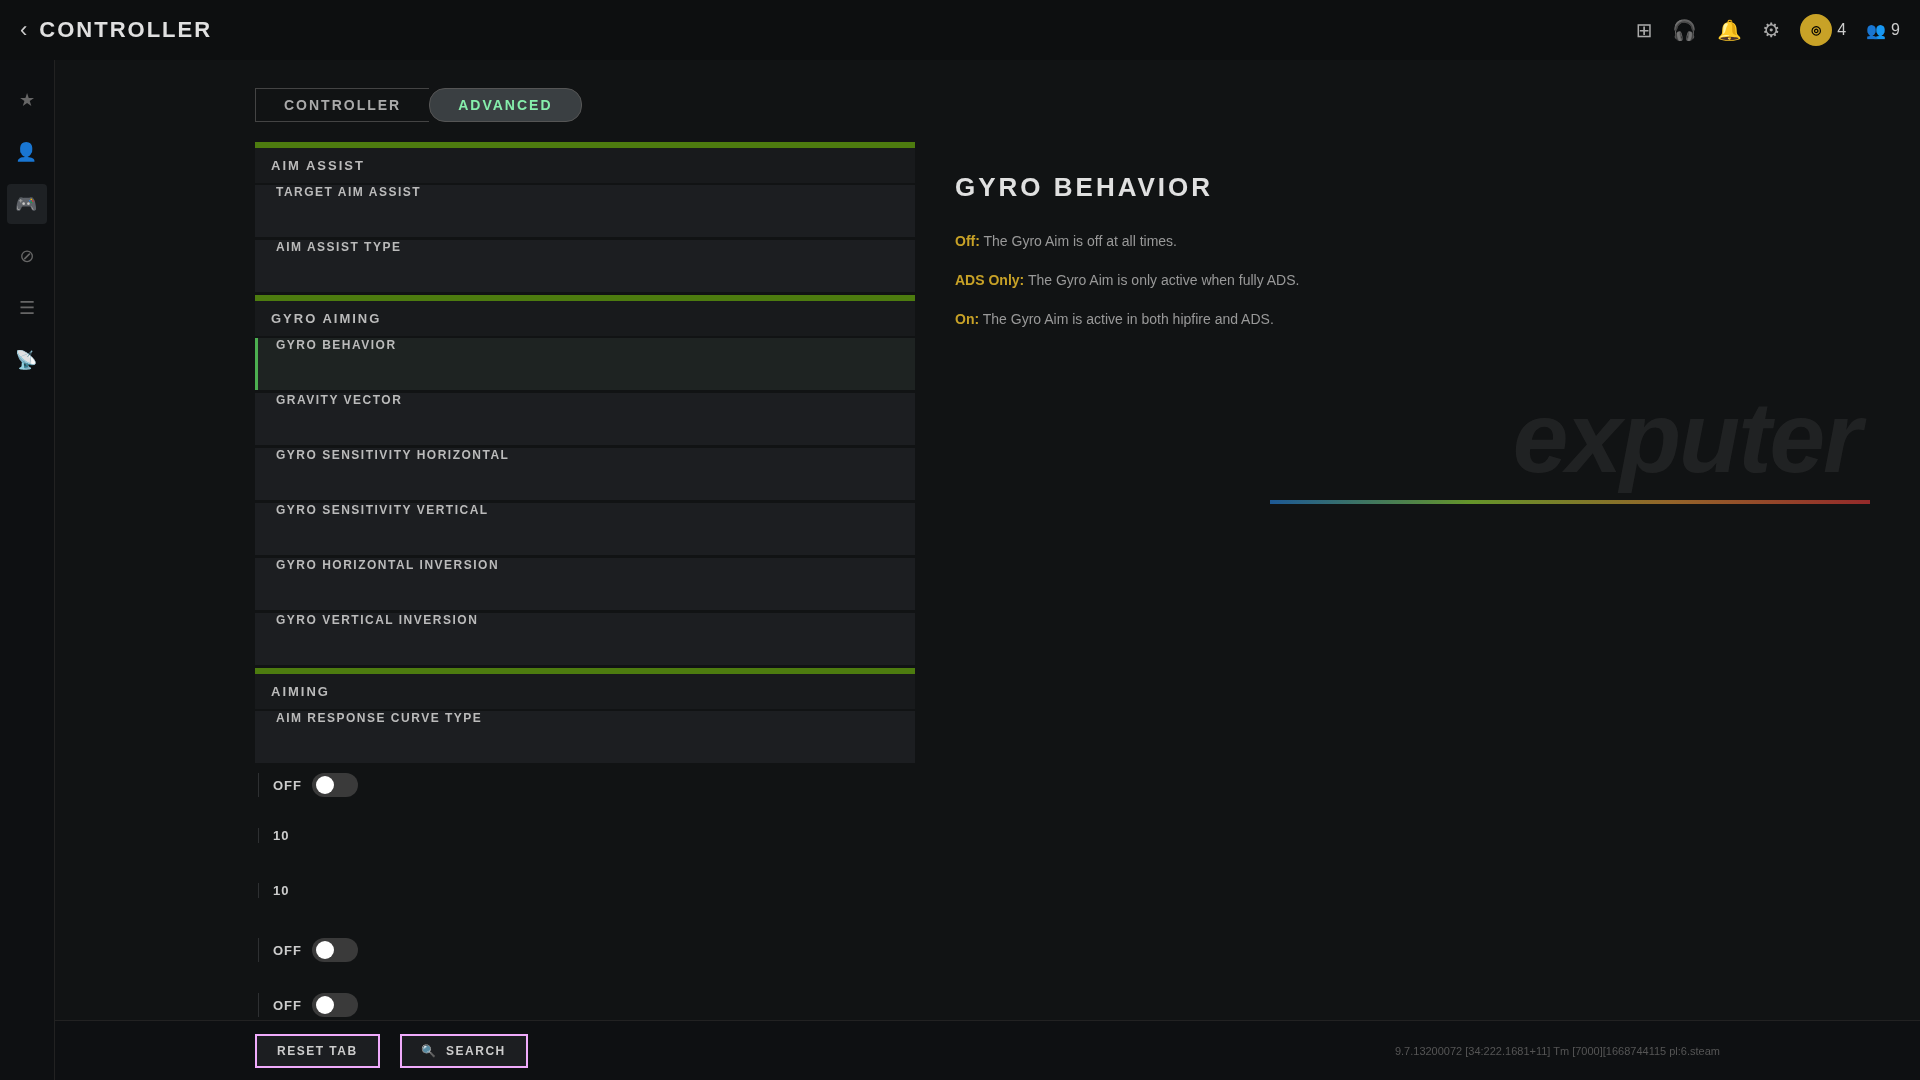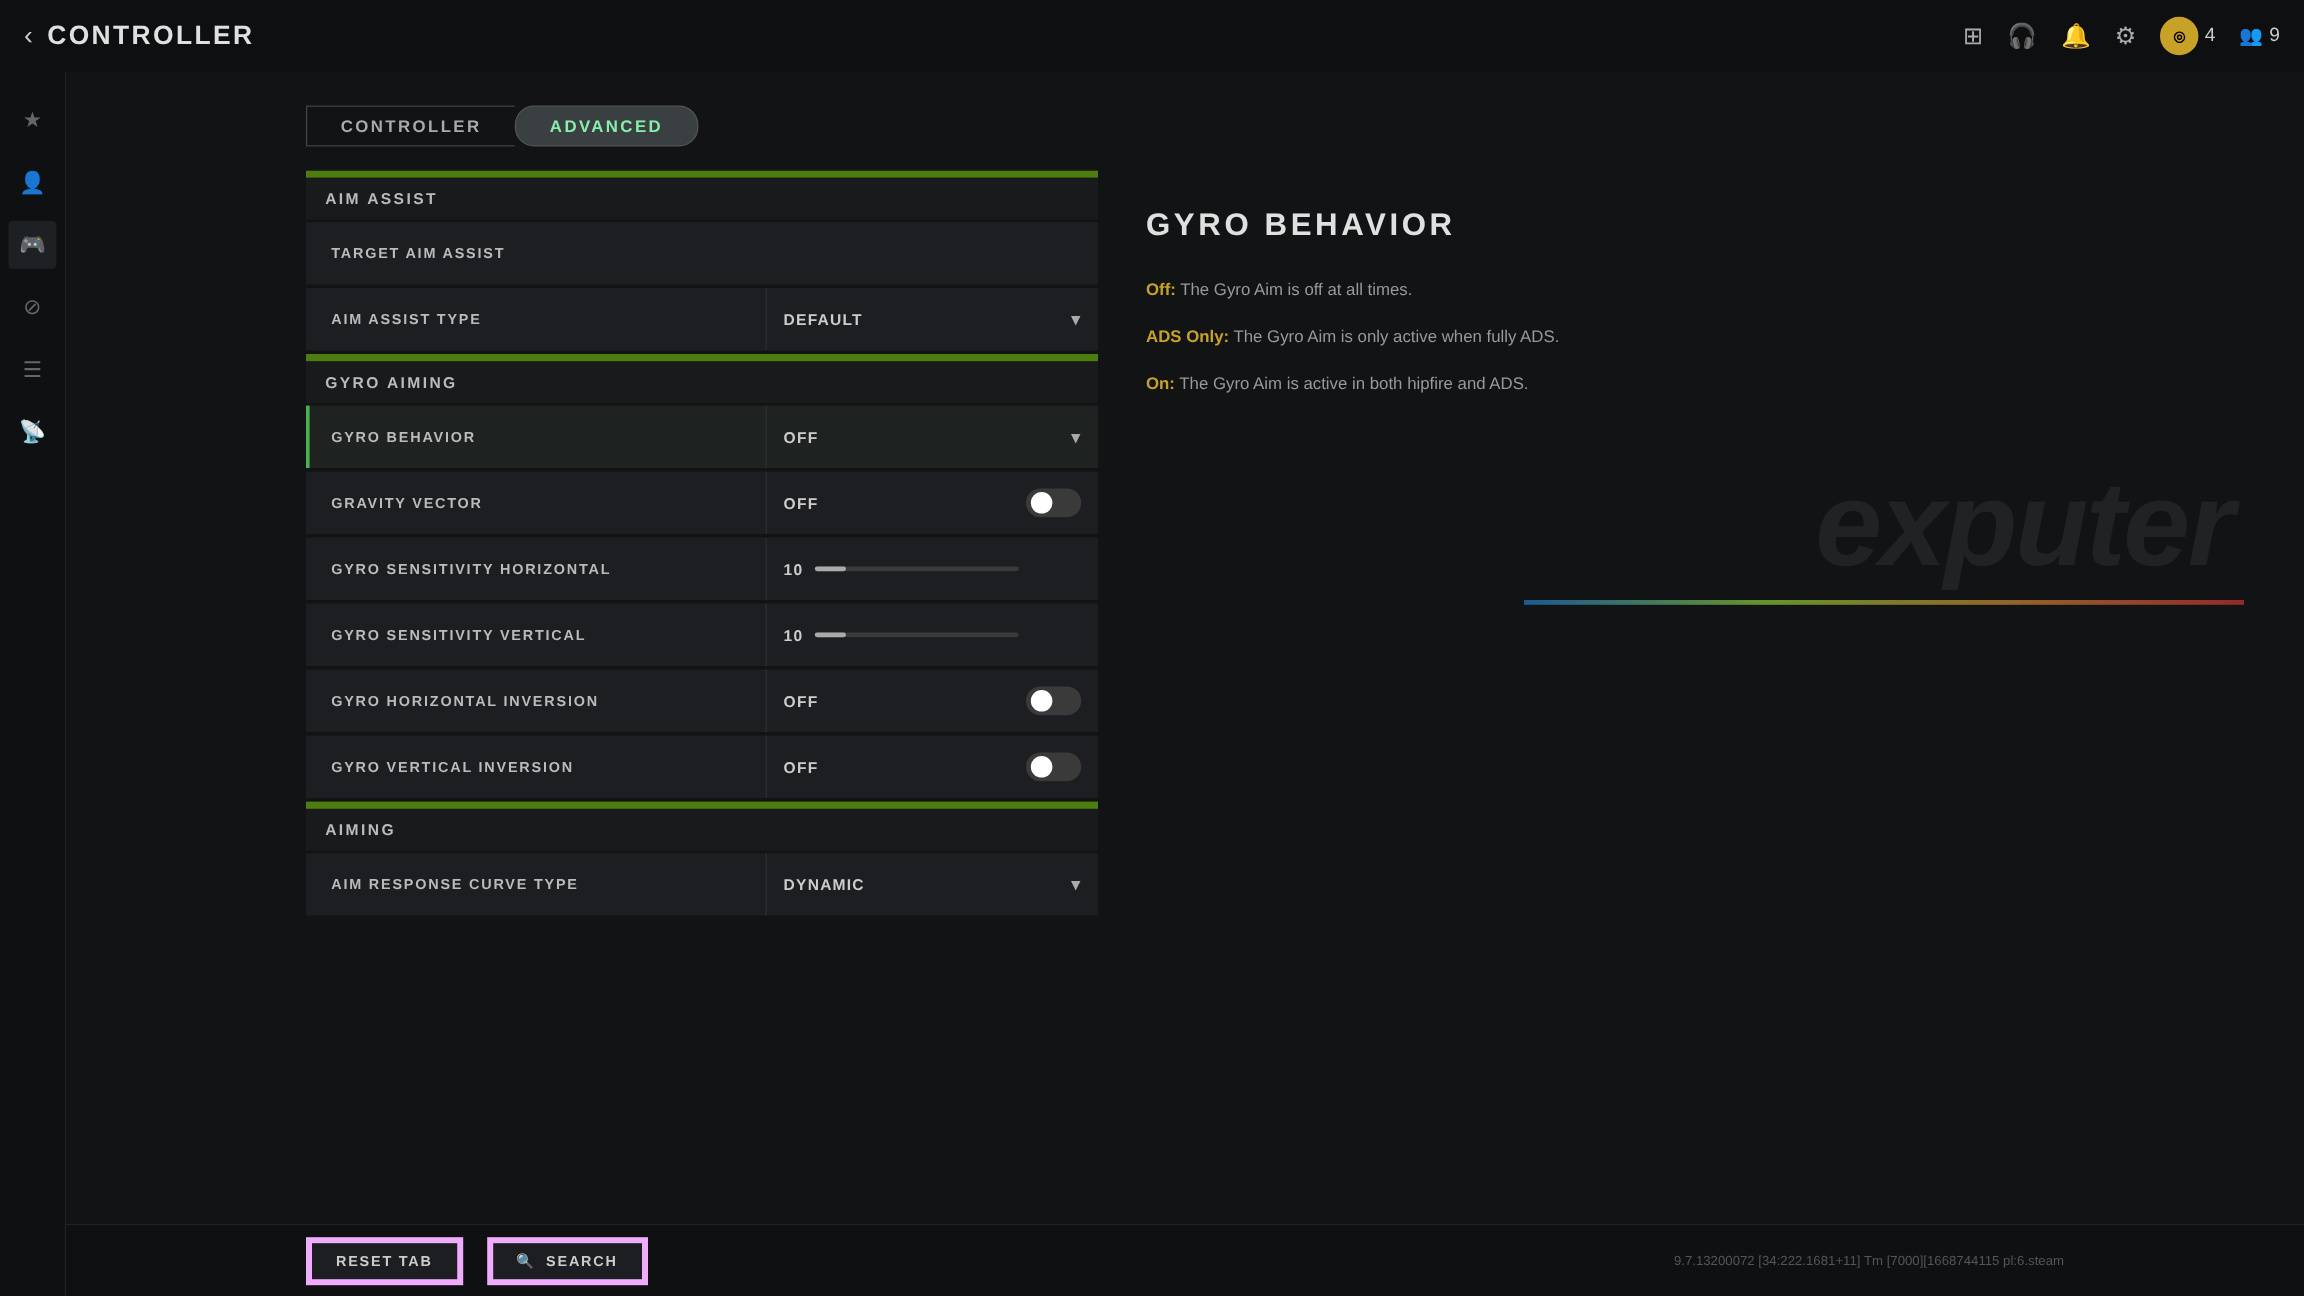--- a/index.html
+++ b/index.html
@@ -169,26 +169,27 @@
       letter-spacing: 2px;
       color: #bbb;
       background: #181a1c;
       border-top: 6px solid #4d7c0f;
       margin-bottom: 2px;
     }
 
     
     .setting-row {
       display: flex;
-      align-items: center;
+      align-items: flex-start;
       height: 52px;
       background: #1c1e21;
       margin-bottom: 3px;
       padding: 0;
       border-left: 3px solid transparent;
+      flex-direction: column;
     }
     .setting-row.highlighted {
       border-left: 3px solid #4caf50;
       background: #1e2322;
     }
     .setting-label {
       flex: 0 0 380px;
       padding: 0 18px;
       font-size: 12px;
       font-weight: 700;
@@ -304,21 +305,21 @@
       height: 60px;
       background: #0e1012;
       display: flex;
       align-items: center;
       padding: 0 200px;
       gap: 20px;
       border-top: 1px solid #222;
     }
     .bottom-btn {
       padding: 8px 20px;
-      border: 5px solid #f0abfc;
+      border: 2px solid #f0abfc;
       background: #1c1e21;
       color: #ccc;
       font-size: 12px;
       font-weight: 700;
       letter-spacing: 1.5px;
       text-transform: uppercase;
       cursor: pointer;
       display: flex;
       align-items: center;
       gap: 8px;

